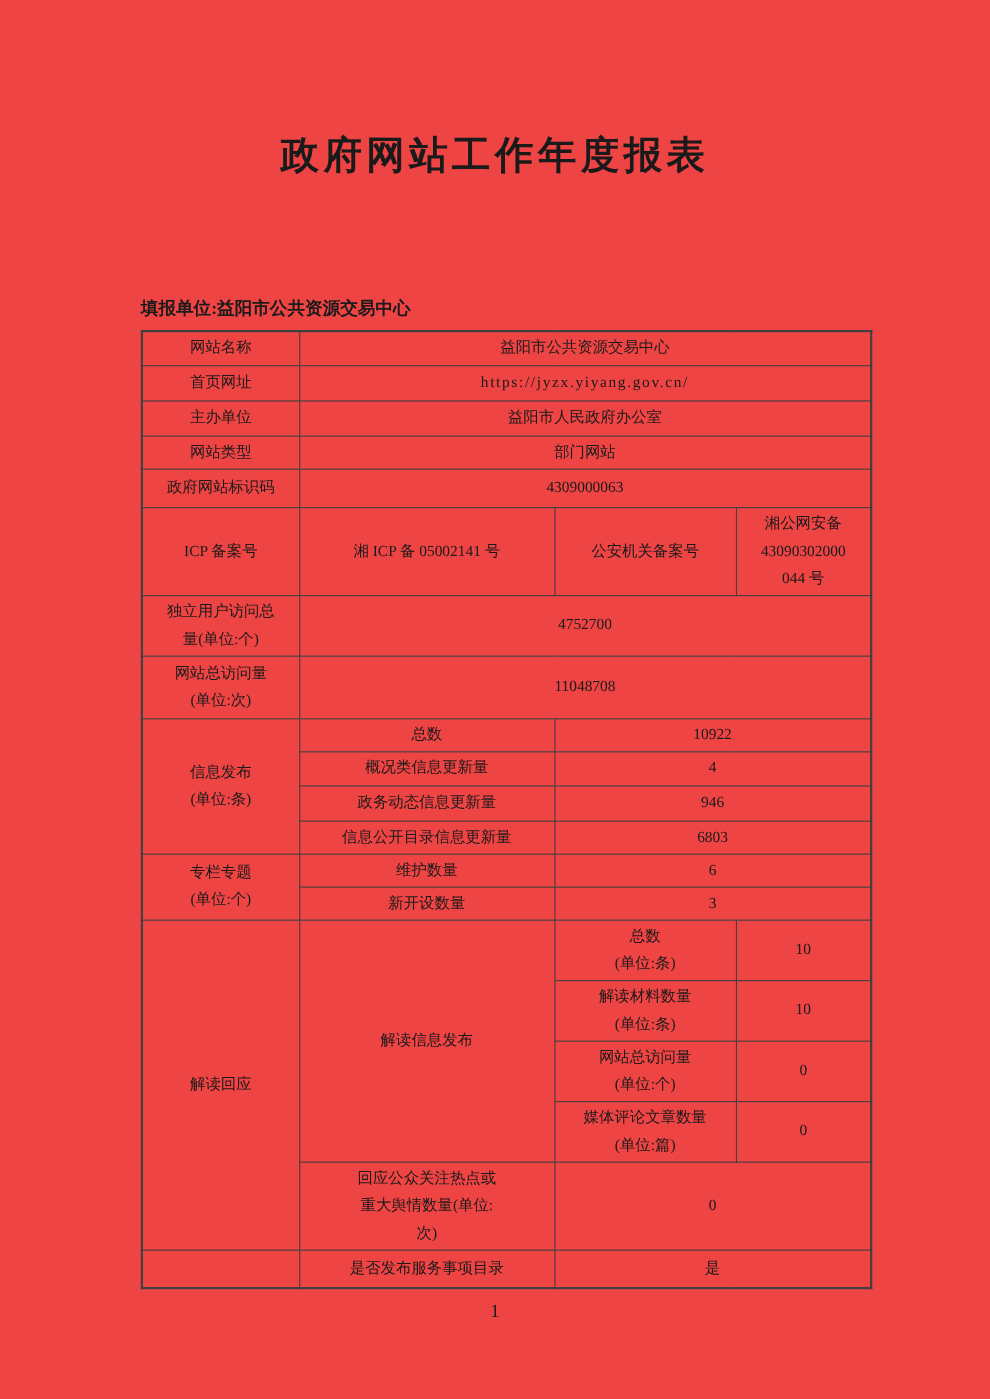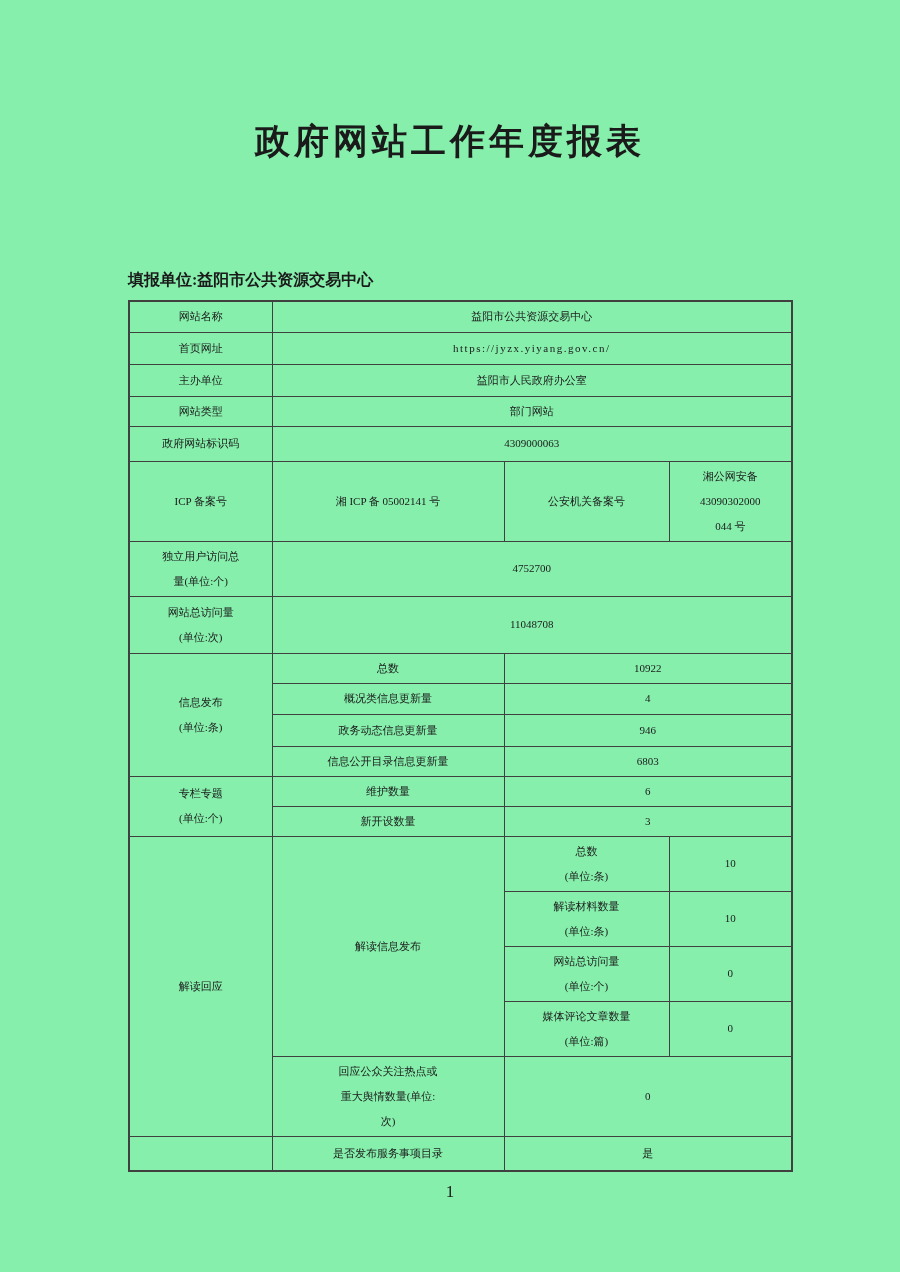--- a/index.html
+++ b/index.html
@@ -1,19 +1,19 @@
 <!DOCTYPE html>
 <html><head>
 <meta charset="utf-8">
 <style>
   html,body{margin:0;padding:0;background:#e9e9e9;}
   .page{
     position:relative;
     width:900px;height:1272px;
-    background:#86efac;
+    background:#ef4444;
     margin:0 auto;
     font-family:"Liberation Serif","DejaVu Serif",serif;
     color:#1a1a1a;
     overflow:hidden;
   }
   .doc-title{
     position:absolute;top:118px;left:0;width:100%;
     text-align:center;
     font-family:"Liberation Sans","DejaVu Sans",sans-serif;
     font-weight:700;font-size:35px;letter-spacing:4px;
@@ -32,21 +32,21 @@
     position:absolute;top:300px;left:128px;
     width:663px;
     border-collapse:collapse;
     table-layout:fixed;
     border:2px solid #404040;
   }
   table.report td{
     border:1px solid #404040;
     text-align:center;
     vertical-align:middle;
-    font-size:11px;
+    font-size:14px;
     line-height:25px;
     white-space:pre-line;
     padding:2px 4px;
     overflow:hidden;
   }
   .url-cell{letter-spacing:1.5px;}
   .pagenum{
     position:absolute;top:1182px;left:0;width:100%;
     text-align:center;font-size:17px;
   }

